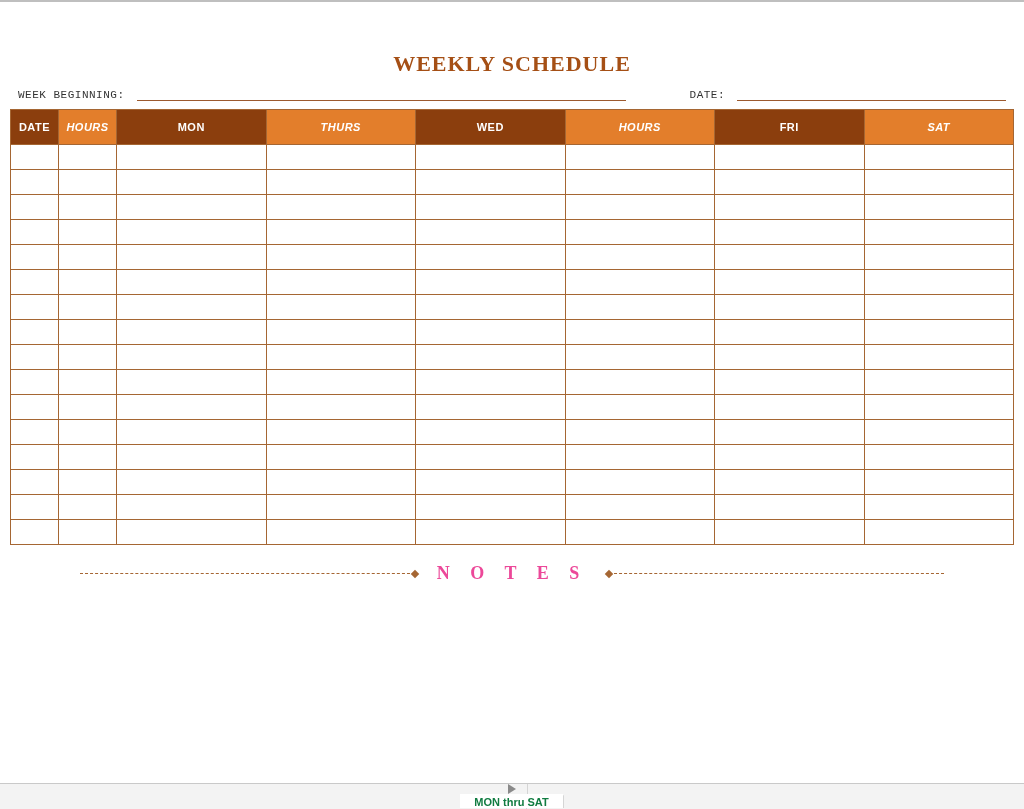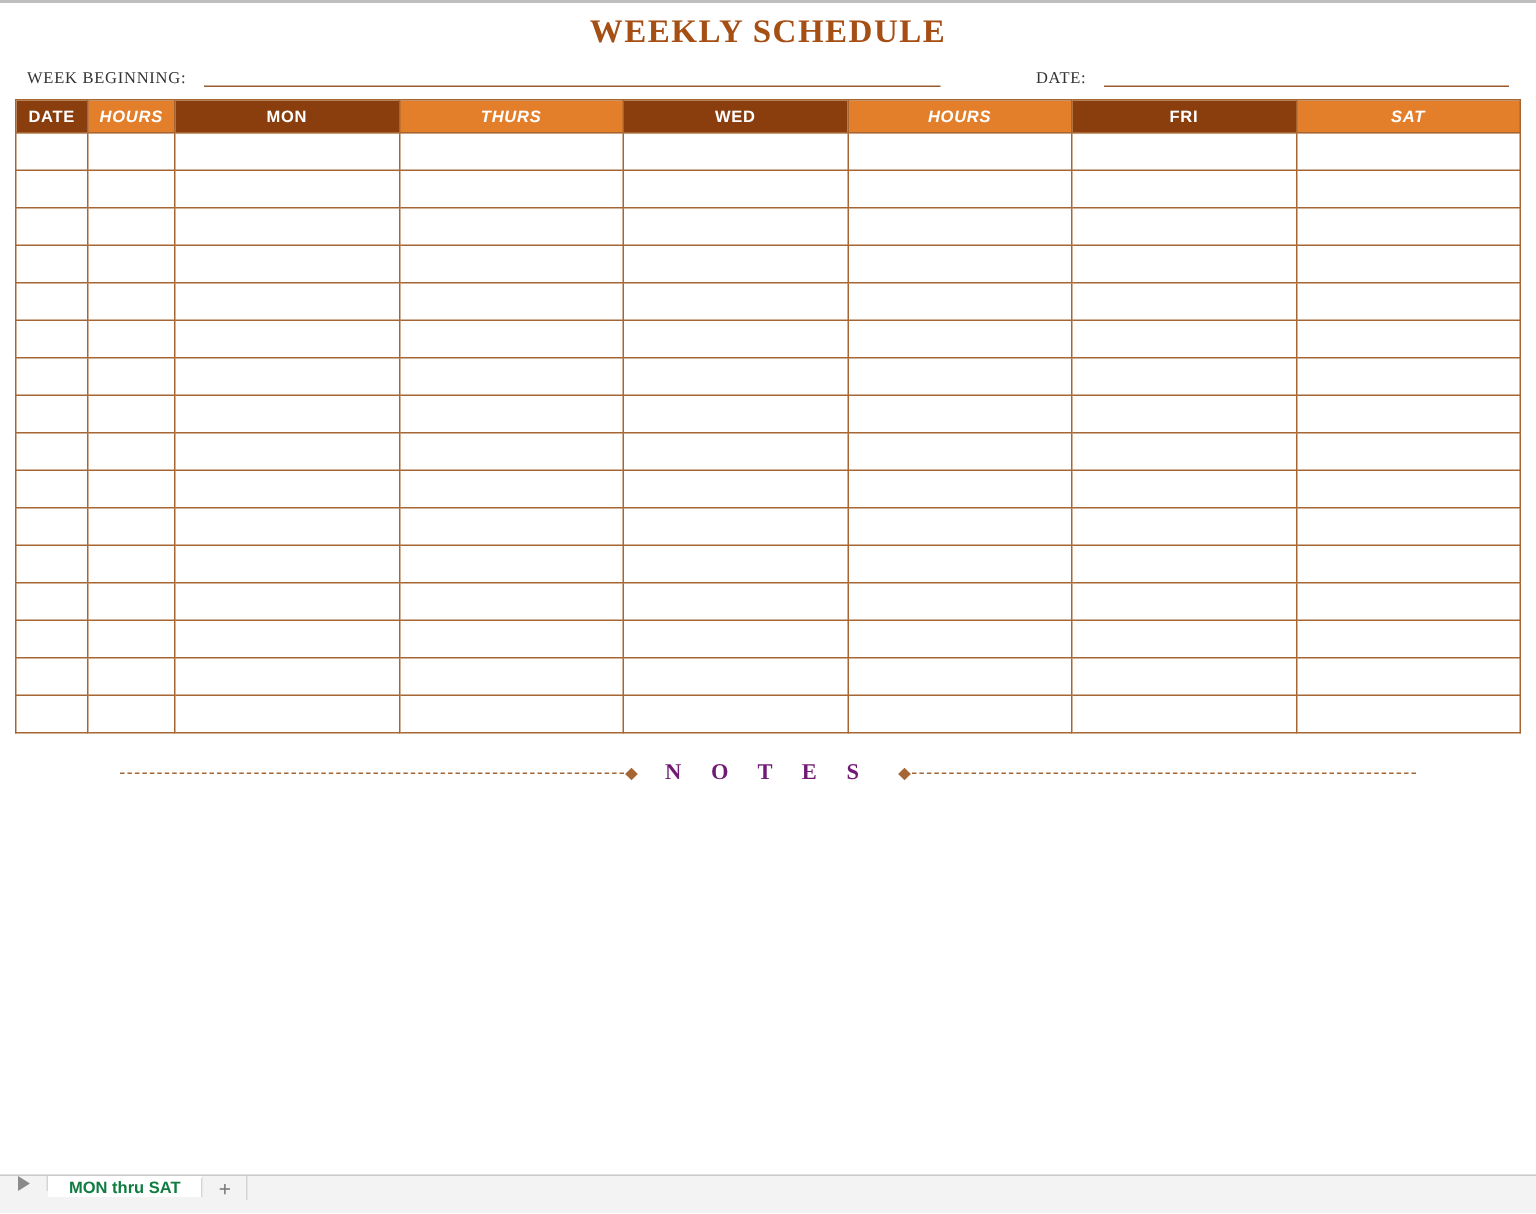--- a/index.html
+++ b/index.html
@@ -7,51 +7,52 @@
   .page { width: 1024px; height: 809px; display: flex; flex-direction: column; }
   .top-rule { height: 2px; background: #bfbfbf; margin: 0; }
   .title {
     text-align: center;
     font-family: "Times New Roman", Georgia, serif;
     font-weight: 700;
     letter-spacing: 1px;
     font-size: 22px;
     color: #a54f15;
     padding: 6px 0 6px 0;
+    margin-top: 43px;
   }
   .meta {
     display: flex;
     align-items: flex-end;
     padding: 4px 18px 8px 18px;
     gap: 12px;
     font-size: 11px;
     color: #333;
   }
-  .meta .label { white-space: nowrap; font-family: Liberation Serif, serif; letter-spacing: 0.5px; }
+  .meta .label { white-space: nowrap; font-family: Liberation Mono, monospace; letter-spacing: 0.5px; }
   .meta .line { flex: 1 1 auto; border-bottom: 1px solid #9c5a2f; height: 14px; }
   .meta .gap { width: 40px; flex: 0 0 auto; }
   .grid-wrap { padding: 0 10px; }
   table.schedule {
     width: 100%;
     border-collapse: collapse;
     table-layout: fixed;
   }
   table.schedule th, table.schedule td {
     border: 1px solid #a56633;
     height: 25px;
     padding: 0;
   }
   table.schedule th {
     color: #fff;
     font-size: 11px;
     font-weight: 700;
     font-family: Arial, sans-serif;
     letter-spacing: 0.5px;
     text-align: center;
-    height: 22px;
+    height: 35px;
     border: 1px solid #a56633;
   }
   .col-date  { width: 48px; }
   .col-hours { width: 58px; }
   .col-day   { width: auto; }
   .dark  { background: #8b3e0d; }
   .light { background: #e37e2b; font-style: italic; }
   td.cell { background: #fff; }
   .notes-sep {
     display: flex;
@@ -74,33 +75,34 @@
     transform: rotate(45deg);
   }
   .notes-sep .rule.left::after { right: -3px; }
   .notes-sep .rule.left::before { display: none; }
   .notes-sep .rule.right::before { left: -3px; }
   .notes-sep .rule.right::after { display: none; }
   .notes-sep .label {
     font-family: "Times New Roman", Georgia, serif;
     font-weight: 700;
     letter-spacing: 8px;
-    font-size: 15px;
-    color: #701a75;
+    font-size: 18px;
+    color: #ec4899;
     padding: 0 6px;
   }
   .notes-area { flex: 1 1 auto; }
   
   .tabbar {
     height: 26px;
     border-top: 1px solid #c9c9c9;
     background: #f3f3f3;
     display: flex;
-    align-items: flex-start;
+    align-items: center;
     font-size: 11px;
+    flex-direction: column;
   }
   .tab-nav {
     width: 32px;
     display: flex;
     align-items: center;
     justify-content: center;
     border-right: 1px solid #d5d5d5;
     color: #8a8a8a;
     background: #f3f3f3;
   }

